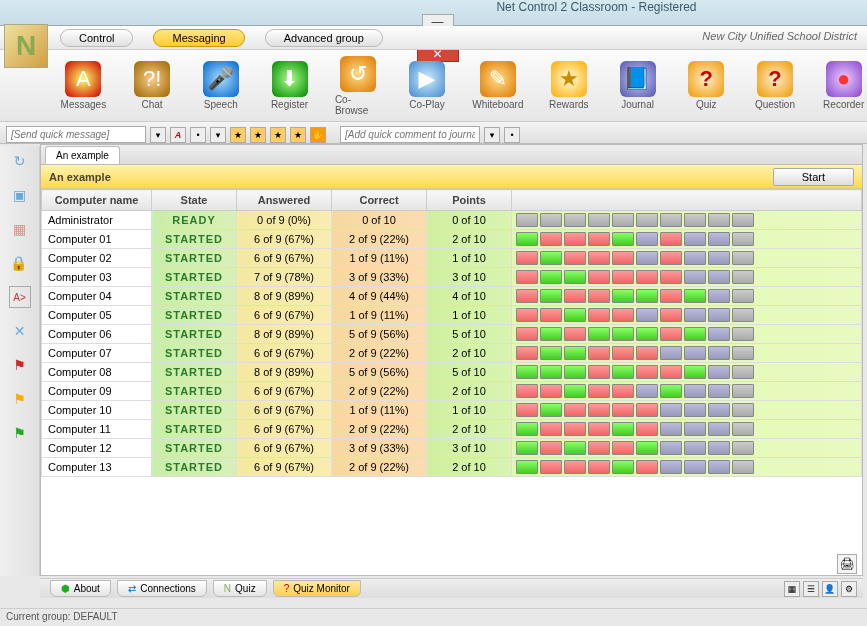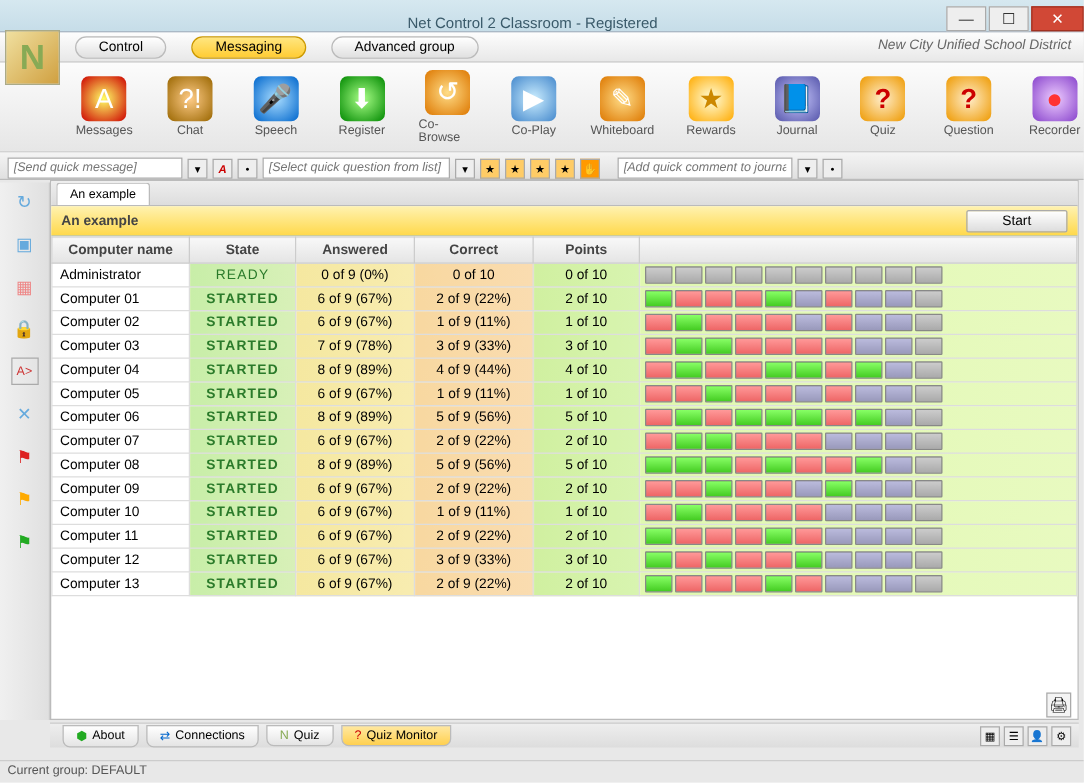--- a/index.html
+++ b/index.html
@@ -1,19 +1,19 @@
 <!DOCTYPE html>
 <html><head>
 <meta charset="utf-8">
 <style>
 * { box-sizing: border-box; margin: 0; padding: 0; font-family: "Segoe UI", Tahoma, sans-serif; }
 body { background: #e8e8e8; width: 867px; height: 626px; overflow: hidden; position: relative; }
 
 
-.titlebar { height: 26px; background: linear-gradient(#d6e8f0, #c6dde8); display: flex; align-items: flex-end; padding: 0 0 0 6px; border-bottom: 1px solid #9ab; }
+.titlebar { height: 26px; background: linear-gradient(#d6e8f0, #c6dde8); display: flex; align-items: center; padding: 0 0 0 6px; border-bottom: 1px solid #9ab; flex-direction: column; }
 .titlebar .spacer { flex: 1; }
 .tb-title { color: #3a5a6a; font-size: 12px; margin-left: 320px; }
 .tb-btn { width: 32px; height: 20px; display: flex; align-items: center; justify-content: center; color: #333; font-size: 12px; border: 1px solid #aaa; background: #eee; margin-left: 2px; cursor: pointer; }
 .tb-close { background: #d14836; color: #fff; border-color: #a03020; width: 42px; }
 
 
 .toptabs { height: 24px; background: linear-gradient(#fdfdfd,#e8e8e8); display: flex; align-items: center; padding-left: 60px; border-bottom: 1px solid #ccc; position:relative;}
 .toptab { font-size: 11px; padding: 2px 18px; border: 1px solid #bbb; border-radius: 10px; background: linear-gradient(#fff,#e0e0e0); margin-right: 20px; cursor:pointer;}
 .toptab.active { background: linear-gradient(#ffe680,#ffcc33); border-color: #cc9900; }
 .brand { position:absolute; right:10px; top:4px; font-size:11px; font-style:italic; color:#666;}
@@ -56,21 +56,21 @@
 .tbl-wrap { overflow:auto; height:calc(100% - 44px);}
 table.quiz { border-collapse:collapse; width:100%; font-size:11px;}
 table.quiz th { background:linear-gradient(#f8f8f8,#e4e4e4); border:1px solid #ccc; padding:4px 6px; font-weight:bold; color:#444;}
 table.quiz td { border:1px solid #ddd; padding:3px 6px; text-align:center;}
 table.quiz td.name { text-align:left; }
 .col-state { background:linear-gradient(90deg,#c8eea8,#d8f0b8);}
 .col-ans { background:linear-gradient(90deg,#f5e8a0,#f8ecb0);}
 .col-cor { background:linear-gradient(90deg,#f8d8a0,#fadcb0);}
 .col-pts { background:linear-gradient(90deg,#d0f0a0,#d8f4b0);}
 .col-cells { background:linear-gradient(90deg,#e0f8b0,#e8fac0); padding:2px 4px !important;}
-.state-ready{color:#2a7a2a;font-weight:normal;letter-spacing:1px;}
+.state-ready{color:#2a7a2a;font-weight:bold;letter-spacing:1px;}
 .state-started{color:#2a7a2a;font-weight:bold;letter-spacing:1px;}
 
 .cells { display:flex; gap:2px; justify-content:flex-start;}
 .cell { width:22px; height:14px; border:1px solid #888; border-radius:1px;}
 .c-green{background:linear-gradient(#8f6,#4c2);}
 .c-red{background:linear-gradient(#f99,#e66);}
 .c-purple{background:linear-gradient(#bbd,#99b);}
 .c-gray{background:linear-gradient(#ccc,#aaa);}
 
 
@@ -150,21 +150,20 @@
       <div class="ico ic-rec">●</div>
       <span>Recorder</span>
     </div>
   </div>
 
 <div class="quickbar">
   <input class="qinput" style="width: 140px;" placeholder="[Send quick message]">
   <div class="qbtn">▾</div>
   <div class="qbtn" style="color:#c00;font-style:italic;font-weight:bold">A</div>
   <div class="qbtn">•</div>
-  <input class="qinput" style="width: 150px;" placeholder="[Select quick question from list]">
   <div class="qbtn">▾</div>
   <div class="qbtn" style="background:#fc6">★</div>
   <div class="qbtn" style="background:#fc6">★</div>
   <div class="qbtn" style="background:#fc6">★</div>
   <div class="qbtn" style="background:#fc6">★</div>
   <div class="qbtn" style="background:#f90;color:#fff">✋</div>
   <span style="width:6px"></span>
   <input class="qinput" style="width: 140px;" placeholder="[Add quick comment to journal]">
   <div class="qbtn">▾</div>
   <div class="qbtn">•</div>

